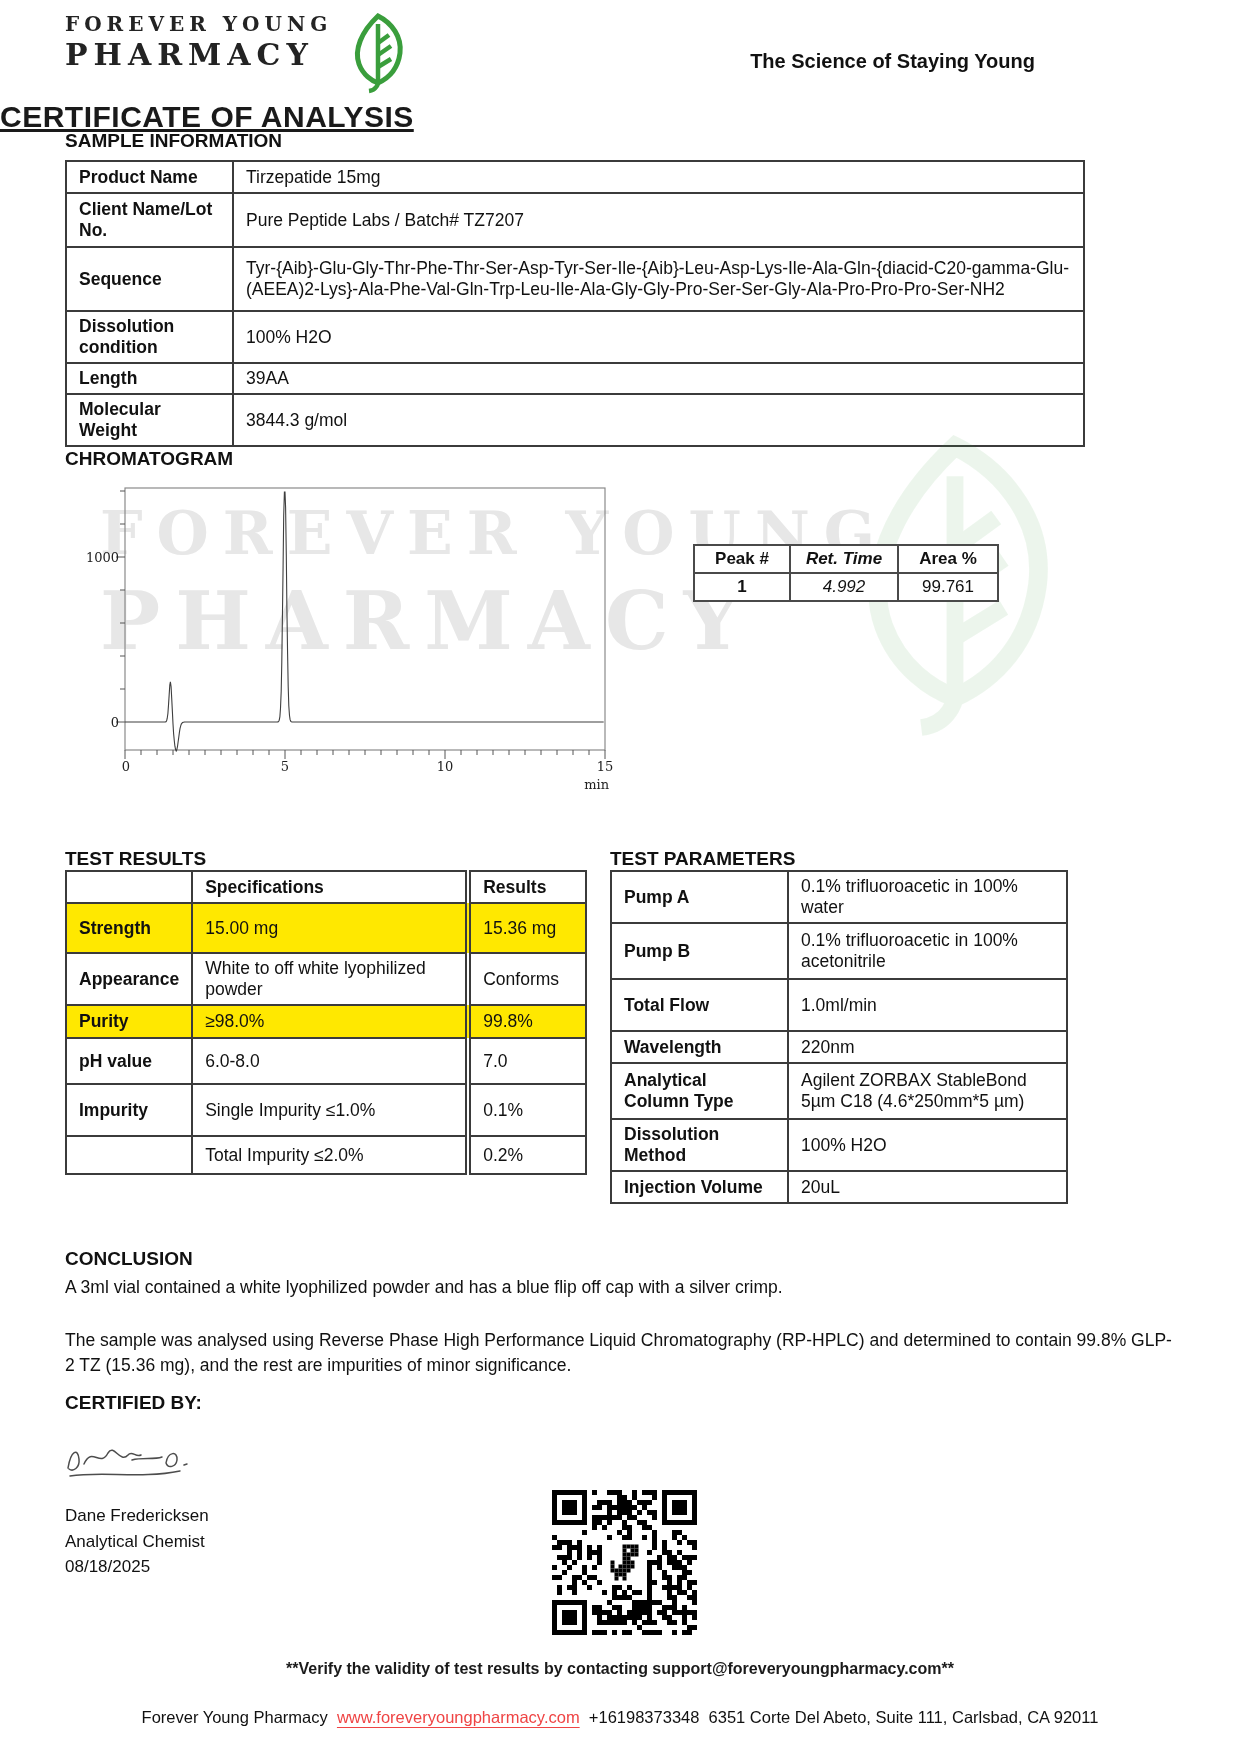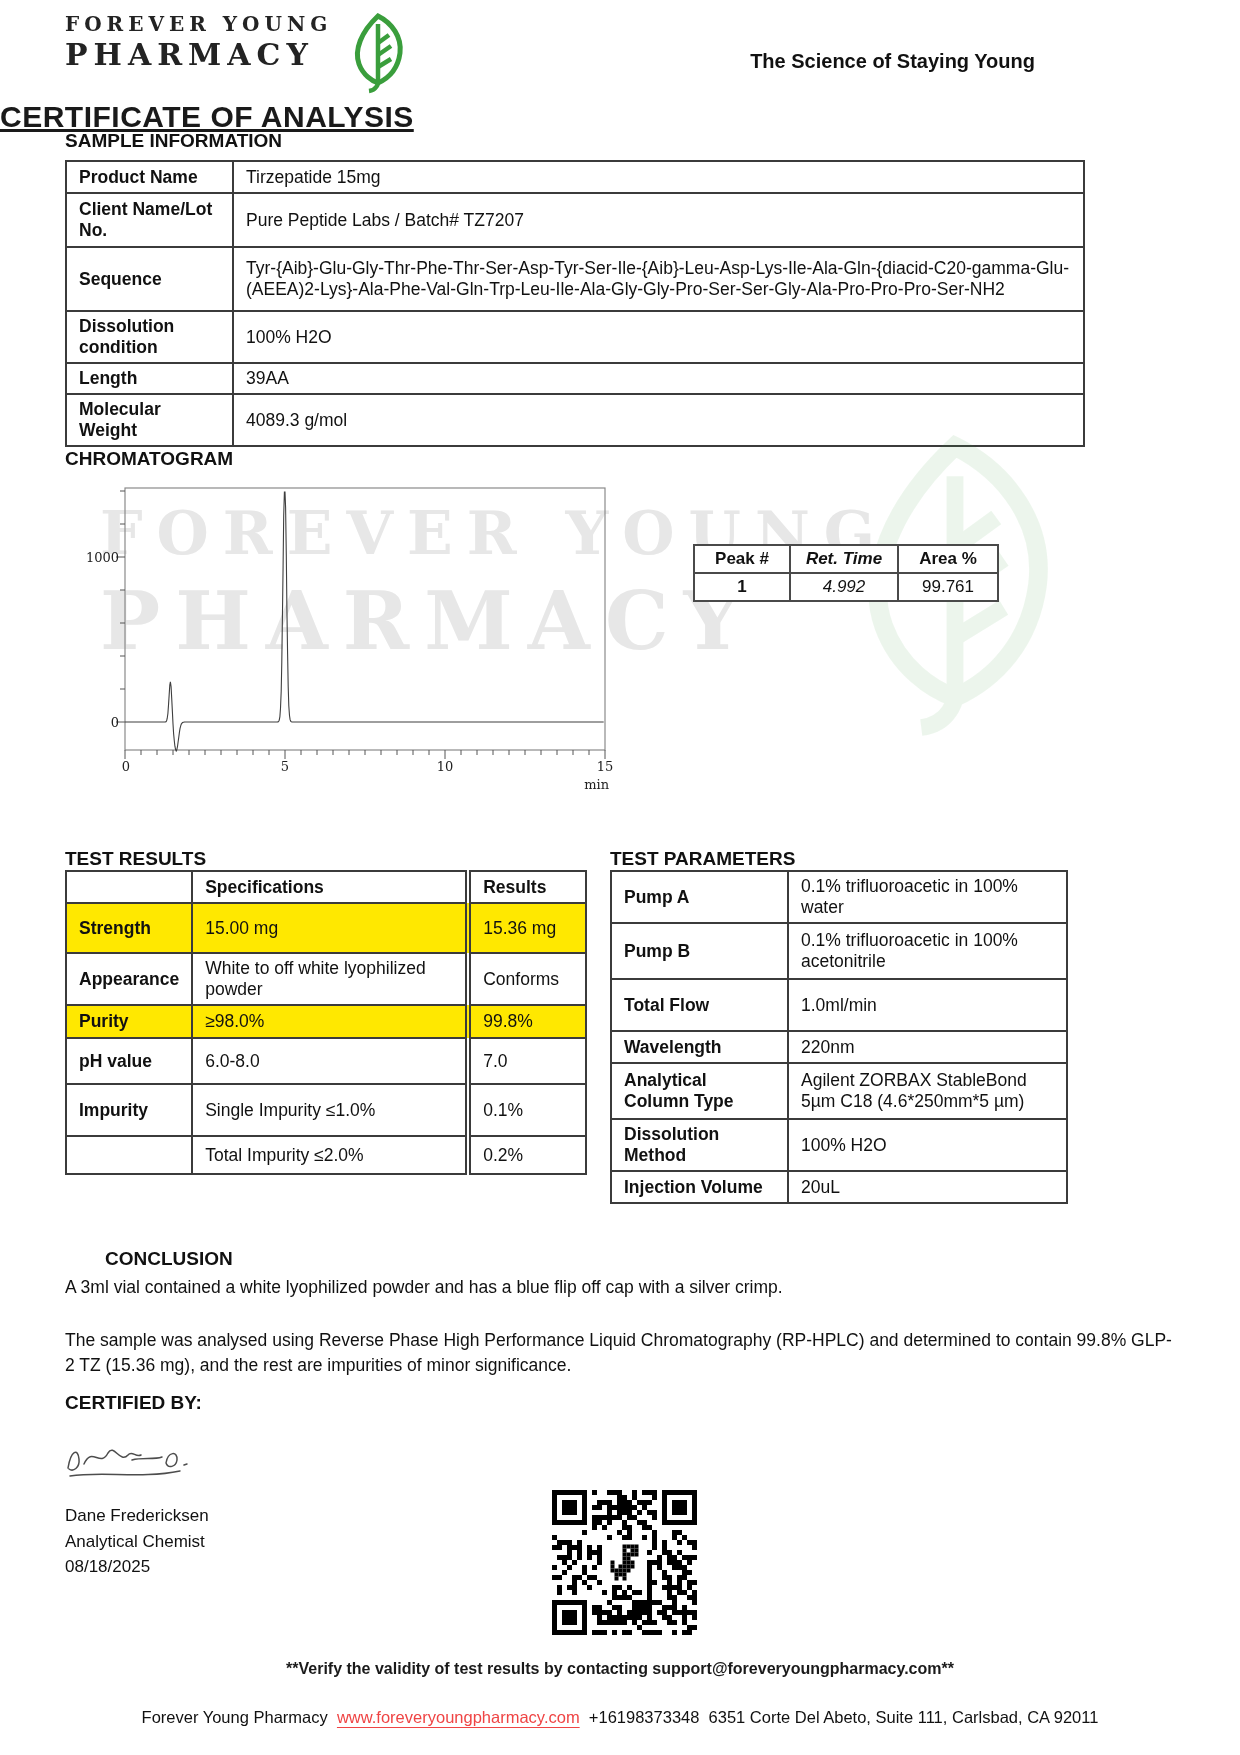--- a/index.html
+++ b/index.html
@@ -78,21 +78,21 @@
   <tr style="height:52px;">
     <td class="lbl">Dissolution condition</td>
     <td>100% H2O</td>
   </tr>
   <tr style="height:30px;">
     <td class="lbl">Length</td>
     <td>39AA</td>
   </tr>
   <tr style="height:52px;">
     <td class="lbl">Molecular Weight</td>
-    <td>4089.3 g/mol</td>
+    <td>3844.3 g/mol</td>
   </tr>
 </tbody>
   </table>
 
 <div class="abs sec-h" style="left:65px; top:448px;">CHROMATOGRAM</div>
 <div class="abs" style="left:65px; top:470px; width:1110px; height:335px;">
   <div class="abs" style="left:35px; top:28px; z-index:0;">
     <div class="wm1">FOREVER YOUNG</div>
     <div class="wm2">PHARMACY</div>
   </div>
@@ -237,21 +237,21 @@
     <td class="lbl">Dissolution Method</td>
     <td>100% H2O</td>
   </tr>
   <tr style="height:32px;">
     <td class="lbl">Injection Volume</td>
     <td>20uL</td>
   </tr>
 </tbody>
   </table>
 
-<div class="abs sec-h" style="left:65px; top:1248px;margin-left:40px;">CONCLUSION</div>
+<div class="abs sec-h" style="left:65px; top:1248px;">CONCLUSION</div>
 <div class="abs body-text" style="left:65px; top:1275px; width:1115px;">A 3ml vial contained a white lyophilized powder and has a blue flip off cap with a silver crimp.</div>
 <div class="abs body-text" style="left:65px; top:1328px; width:1115px;">The sample was analysed using Reverse Phase High Performance Liquid Chromatography (RP-HPLC) and determined to contain 99.8% GLP-2 TZ (15.36 mg), and the rest are impurities of minor significance.</div>
 
 <div class="abs sec-h" style="left:65px; top:1392px;">CERTIFIED BY:</div>
 <svg class="abs" style="left:62px; top:1438px;" width="150" height="52" viewBox="0 0 150 52">
   <g fill="none" stroke="#4d4d4d" stroke-width="1.5" stroke-linecap="round">
     <path d="M6 30 C 9 12 16 10 17 21 C 18 30 11 34 7 31"></path>
     <path d="M22 26 C 30 8 38 30 46 15 C 52 5 58 26 66 17 C 70 12 74 20 79 17"></path>
     <path d="M70 22 C 80 19 92 22 100 19"></path>
     <path d="M104 25 C 106 13 116 13 115 22 C 114 29 106 31 104 25"></path>

